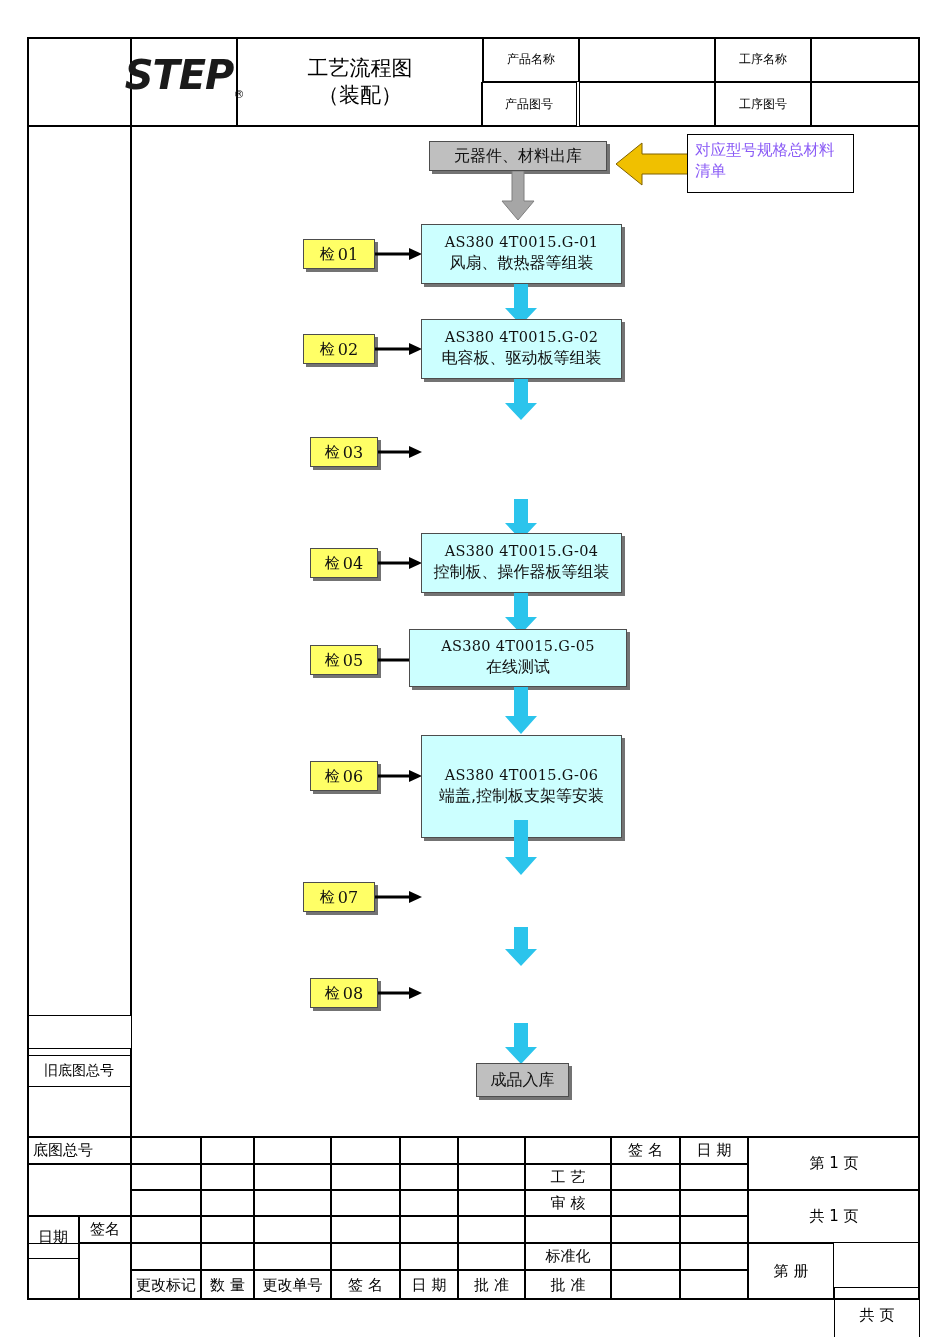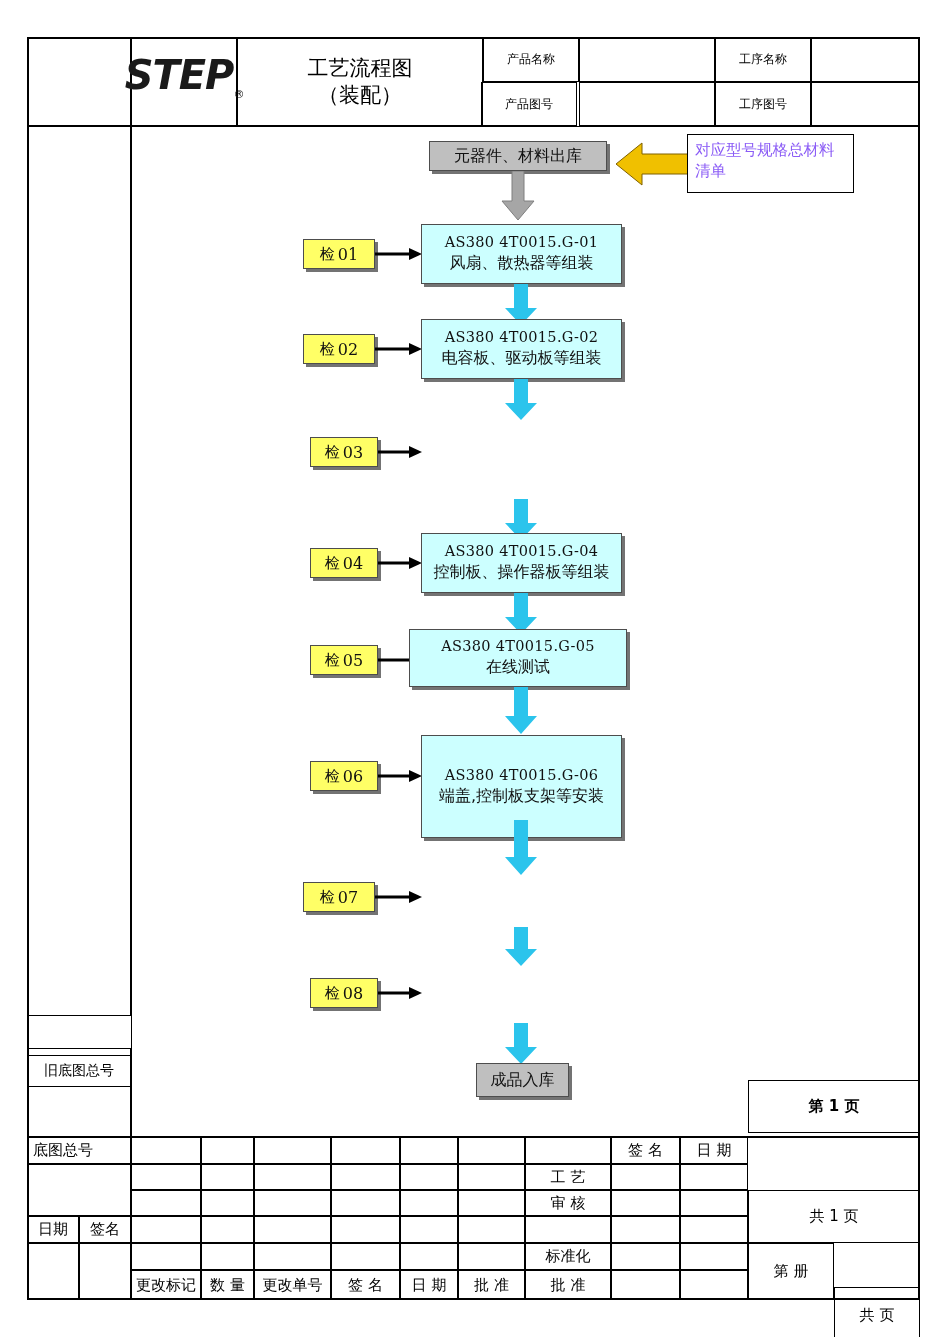--- a/index.html
+++ b/index.html
@@ -205,21 +205,21 @@
     <polygon points="31,1 44,7 31,13" fill="#000"></polygon>
   </svg>
   <svg class="varrow" style="left:503px;top:1023px;" width="36" height="42" viewBox="0 0 36 42">
     <polygon points="11,0 25,0 25,24 34,24 18,41 2,24 11,24" fill="#2bc4ec"></polygon>
   </svg>
 
   <div class="gray" style="left:476px;top:1063px;width:93px;height:34px;">成品入库</div>
 
   <div class="cell sm-lbl lft" style="left:27px;top:1137px;width:104px;height:27px;">底图总号</div>
   <div class="cell" style="left:27px;top:1164px;width:104px;height:52px;"></div>
-  <div class="cell sm-lbl" style="left:27px;top:1216px;width:52px;height:27px;">日期</div>
+  <div class="cell sm-lbl" style="left:27px;top:1216px;width:52px;height:43px;">日期</div>
   <div class="cell sm-lbl" style="left:79px;top:1216px;width:52px;height:27px;">签名</div>
   <div class="cell" style="left:27px;top:1243px;width:52px;height:57px;"></div>
   <div class="cell" style="left:79px;top:1243px;width:52px;height:57px;"></div>
 
   <div class="cell" style="left:131px;top:1137px;width:70px;height:27px;"></div>
   <div class="cell" style="left:201px;top:1137px;width:53px;height:27px;"></div>
   <div class="cell" style="left:254px;top:1137px;width:77px;height:27px;"></div>
   <div class="cell" style="left:331px;top:1137px;width:69px;height:27px;"></div>
   <div class="cell" style="left:400px;top:1137px;width:58px;height:27px;"></div>
   <div class="cell" style="left:458px;top:1137px;width:67px;height:27px;"></div>
@@ -276,20 +276,20 @@
   <div class="cell" style="left:680px;top:1216px;width:68px;height:27px;"></div>
 
   <div class="cell sm-lbl" style="left:525px;top:1243px;width:86px;height:27px;">标准化</div>
   <div class="cell" style="left:611px;top:1243px;width:69px;height:27px;"></div>
   <div class="cell" style="left:680px;top:1243px;width:68px;height:27px;"></div>
 
   <div class="cell sm-lbl" style="left:525px;top:1270px;width:86px;height:30px;">批  准</div>
   <div class="cell" style="left:611px;top:1270px;width:69px;height:30px;"></div>
   <div class="cell" style="left:680px;top:1270px;width:68px;height:30px;"></div>
 
-  <div class="cell sm-lbl" style="left:748px;top:1080px;width:172px;height:53px;font-weight:bold;">第 1 页</div>
+  <div class="cell sm-lbl" style="left:748px;top:1137px;width:172px;height:53px;">第 1 页</div>
   <div class="cell sm-lbl" style="left:748px;top:1190px;width:172px;height:53px;">共 1 页</div>
   <div class="cell sm-lbl" style="left:748px;top:1243px;width:86px;height:57px;">第  册</div>
   <div class="cell sm-lbl" style="left:834px;top:1287px;width:86px;height:57px;">共  页</div>
 
   <div style="position:absolute;left:524px;top:1137px;width:2px;height:163px;background:#000;"></div>
   <div style="position:absolute;left:27px;top:1136px;width:893px;height:2px;background:#000;"></div>
 </div>
 
 </body></html>

